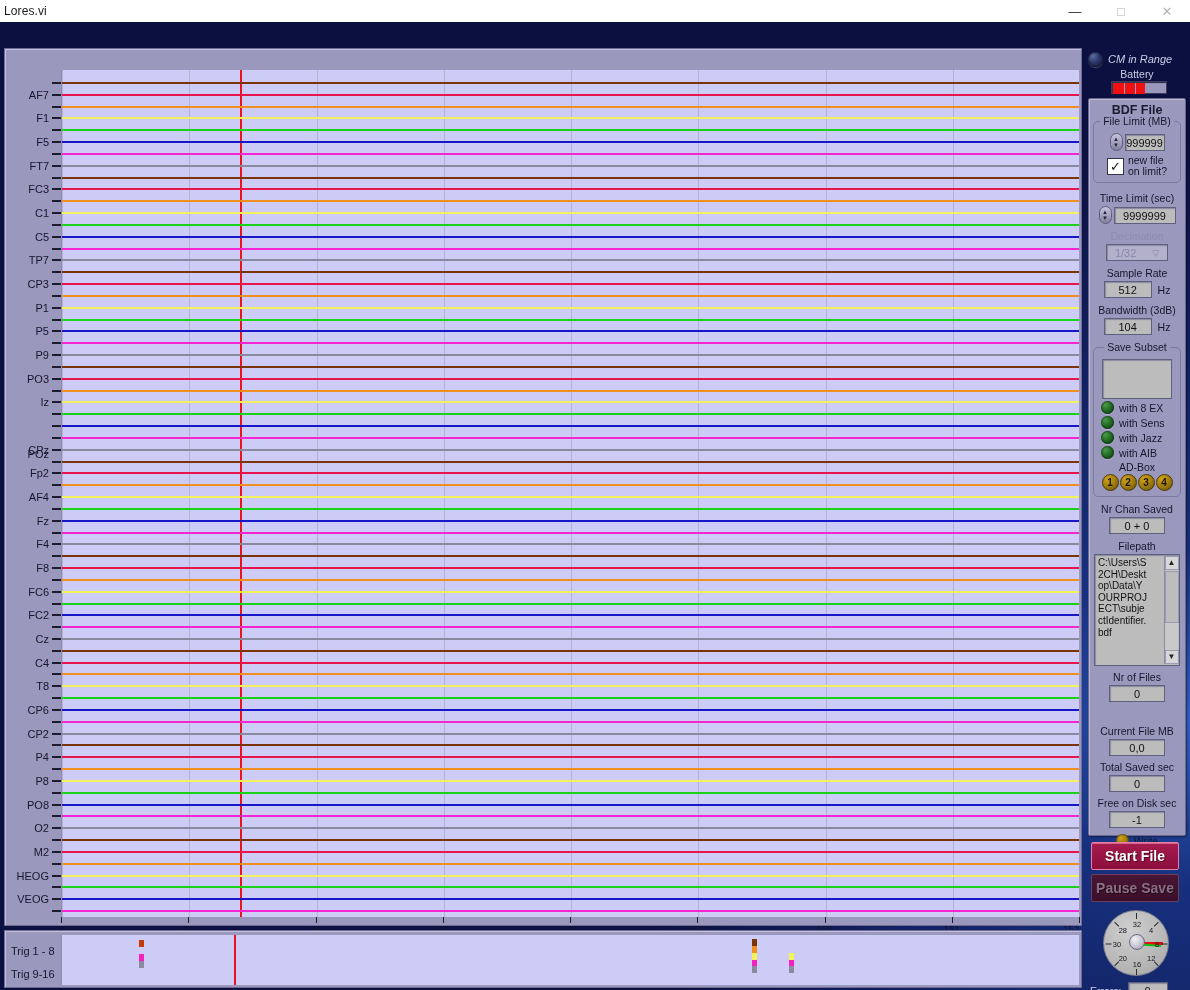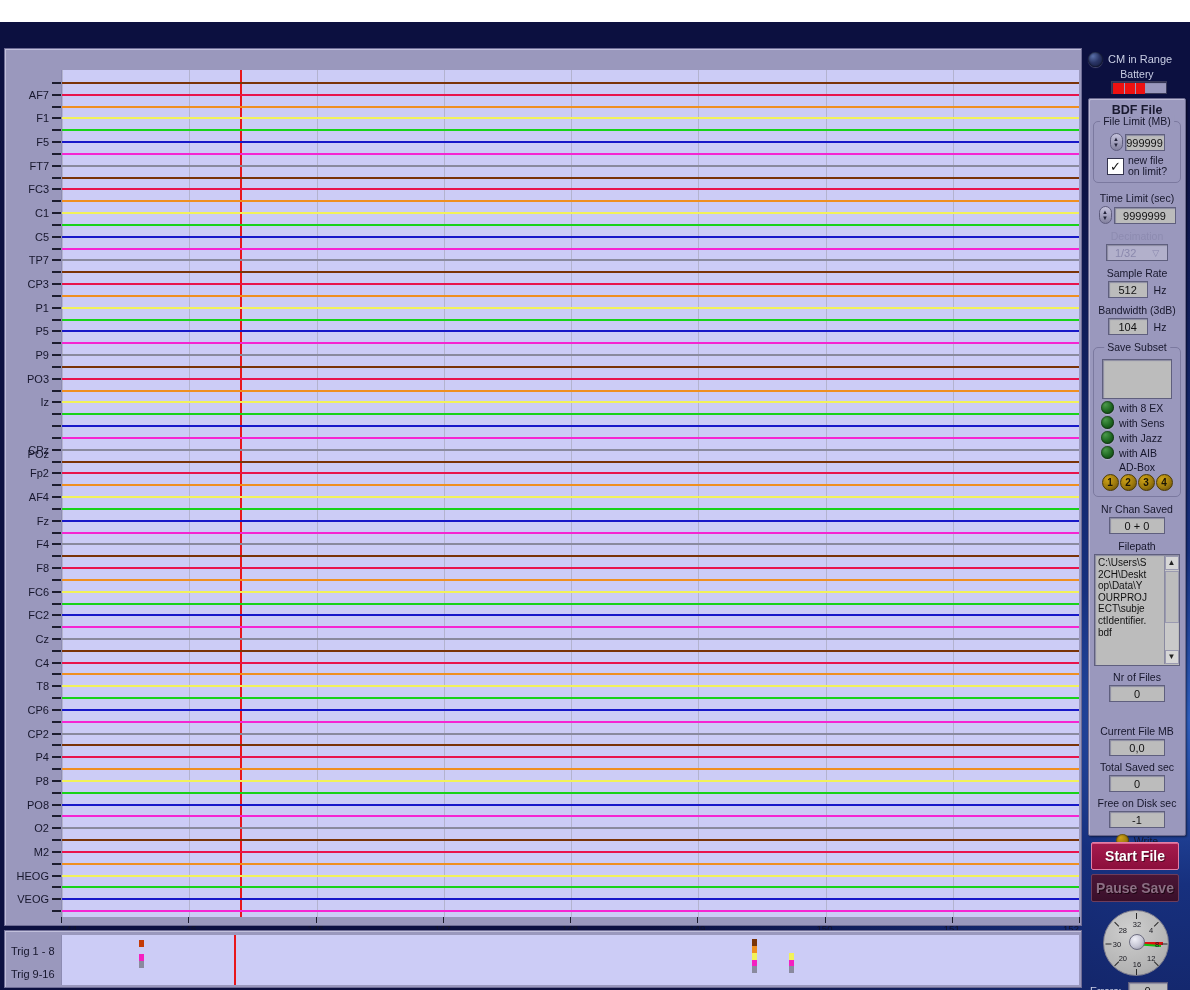--- a/index.html
+++ b/index.html
@@ -95,21 +95,21 @@
 
   
   .sidebar { position:absolute; left:1086px; top:26px; width:102px; height:962px; }
 
   .cmrow { position:absolute; left:2px; top:2px; width:100px; height:18px; display:flex; align-items:center; }
   .led-round {
     width:15px; height:15px; border-radius:50%;
     background: radial-gradient(circle at 33% 28%, #5a6fa8 0%, #2a3566 45%, #11183a 100%);
     box-shadow: inset 0 0 2px #000, 0 1px 1px rgba(255,255,255,0.25);
   }
-  .cmtext { font-size:11px; color:#c9cee4; margin-left:5px; }
+  .cmtext { font-size:11px; color:#c9cee4; margin-left:5px;font-style:italic; }
   .batlabel { position:absolute; left:0; top:20px; width:102px; text-align:center; font-size:10.5px; color:#c9cee4; }
   .batbar {
     position:absolute; left:25px; top:33px; width:56px; height:13px;
     background:#9a98bd; border:1px solid #3a3a5a;
     box-shadow: inset 1px 1px 1px #2a2a46;
   }
   .batfill { position:absolute; left:1px; top:1px; height:11px; width:33px; background:#ee1111; }
   .batseg { position:absolute; top:1px; width:1px; height:11px; background:#9a98bd; }
 
   .panel {
@@ -145,21 +145,21 @@
   .chkbox {
     width:17px; height:17px; background:#fff; border:1px solid #33334d;
     display:flex; align-items:center; justify-content:center;
     font-size:13px; color:#111; line-height:1;
   }
   .chktext { font-size:10.5px; color:#17172c; margin-left:4px; line-height:11px; }
   .disabled { color:#8d8bb0 !important; }
   .field.disabled-f { color:#8a88ad; background:#b2b0cb; }
 
   .unitrow { display:flex; align-items:center; justify-content:center; }
-  .unit-field { width:40px; }
+  .unit-field { width:48px; }
   .unit-txt { font-size:10.5px; color:#17172c; margin-left:6px; }
 
   .subsetbox {
     height:40px; margin:2px 5px 0 5px; background:#bcbcbc;
     border:1px solid #5f5f7e; box-shadow: inset 1px 1px 1px #8a8aa0;
   }
   .ledrow { display:flex; align-items:center; margin:2px 0 0 4px; }
   .led-sm {
     width:13px; height:13px; border-radius:50%;
     background: radial-gradient(circle at 33% 28%, #4c9a4c 0%, #1f6a22 50%, #0d3a10 100%);
@@ -220,20 +220,28 @@
     border:1px solid #6d6d80;
   }
   .errrow { position:absolute; left:4px; display:flex; align-items:center; }
   .errlbl { font-size:10.5px; color:#c9cee4; }
 </style>
 </head>
 <body>
 
 <div id="app">
 
+  <div class="titlebar">
+    <div class="title">Lores.vi</div>
+    <div class="wincontrols">
+      <div class="wb">—</div>
+      <div class="wb dim">□</div>
+      <div class="wb dim">✕</div>
+    </div>
+  </div>
 
   <div class="bluepanel">
 
 
     <div class="graphwrap">
       <div class="ylabels" id="ylabels">
           <div class="ytick" style="top: 12px;"></div>
           <div class="ytick" style="top: 23.8296px;"></div>
           <div class="ylab" style="top: 24.8296px;">AF7</div>
           <div class="ytick" style="top: 35.6592px;"></div>

